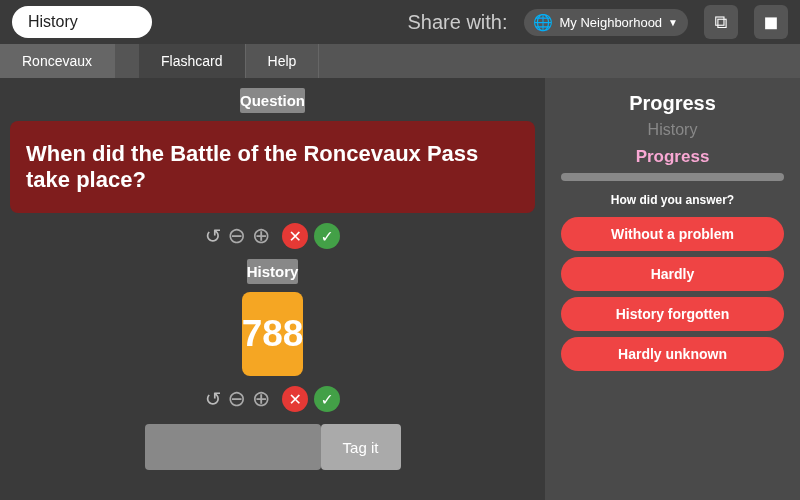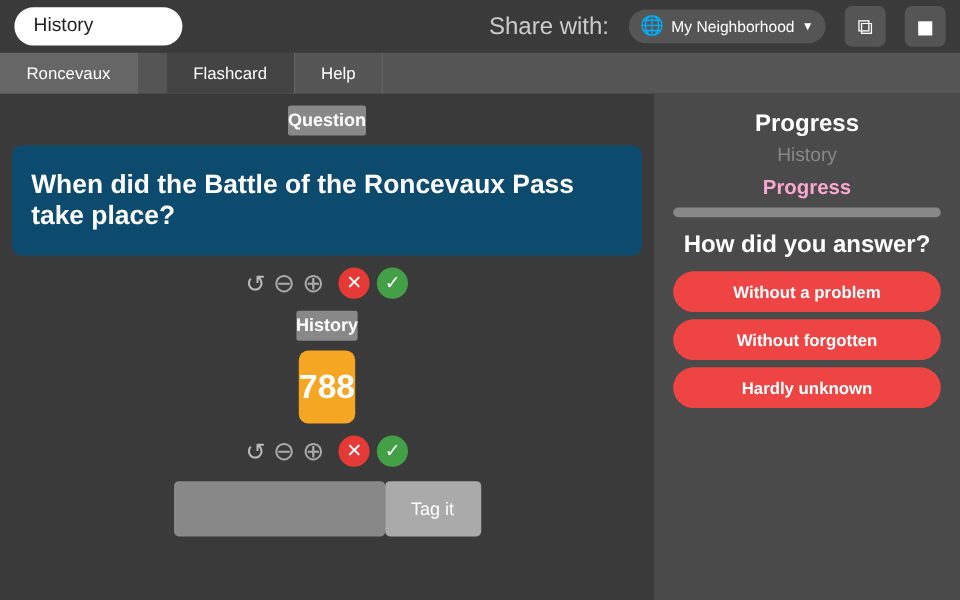--- a/index.html
+++ b/index.html
@@ -113,21 +113,21 @@
       background: #888;
       text-align: center;
       font-size: 15px;
       font-weight: bold;
       padding: 4px 0;
       border-radius: 2px;
       color: #fff;
     }
 
     .question-box {
-      background: #0c4a6e;
+      background: #7f1d1d;
       border-radius: 8px;
       padding: 20px 16px;
       font-size: 22px;
       font-weight: bold;
       color: #fff;
       min-height: 80px;
     }
 
     .controls-row {
       display: flex;
@@ -180,24 +180,24 @@
       align-items: center;
       justify-content: center;
     }
 
     .answer-box {
       background: #f5a623;
       border-radius: 8px;
       display: flex;
       align-items: center;
       justify-content: center;
-      font-size: 28px;
-      font-weight: bold;
-      color: #fff;
-      height: 61px;
+      font-size: 37px;
+      font-weight: bold;
+      color: #fff;
+      height: 84px;
     }
 
     .bottom-row {
       display: flex;
       gap: 0;
       margin-top: 2px;
     }
     .text-input-area {
       flex: 1;
       background: #888;
@@ -244,21 +244,21 @@
       color: #f9a8d4;
     }
     .progress-bar-right {
       width: 100%;
       height: 8px;
       background: #888;
       border-radius: 4px;
       margin-bottom: 6px;
     }
     .how-label {
-      font-size: 20px;
+      font-size: 12px;
       font-weight: bold;
       color: #fff;
       text-align: center;
       margin-bottom: 4px;
     }
     .answer-option {
       background: #ef4444;
       border: none;
       border-radius: 20px;
       color: #fff;
@@ -349,17 +349,18 @@
     </div>
   </div>
 
   <div class="right-panel">
     <div class="cardbox-title">Progress</div>
     <div class="cardbox-subtitle">History</div>
     <div class="progress-title">Progress</div>
     <div class="progress-bar-right"></div>
     <div class="how-label">How did you answer?</div>
     <button class="answer-option">Without a problem</button>
-    <button class="answer-option">Without forgotten</button>
+    <button class="answer-option">Hardly</button>
+    <button class="answer-option">History forgotten</button>
     <button class="answer-option">Hardly unknown</button>
   </div>
 
 </div>
 
 </body></html>

